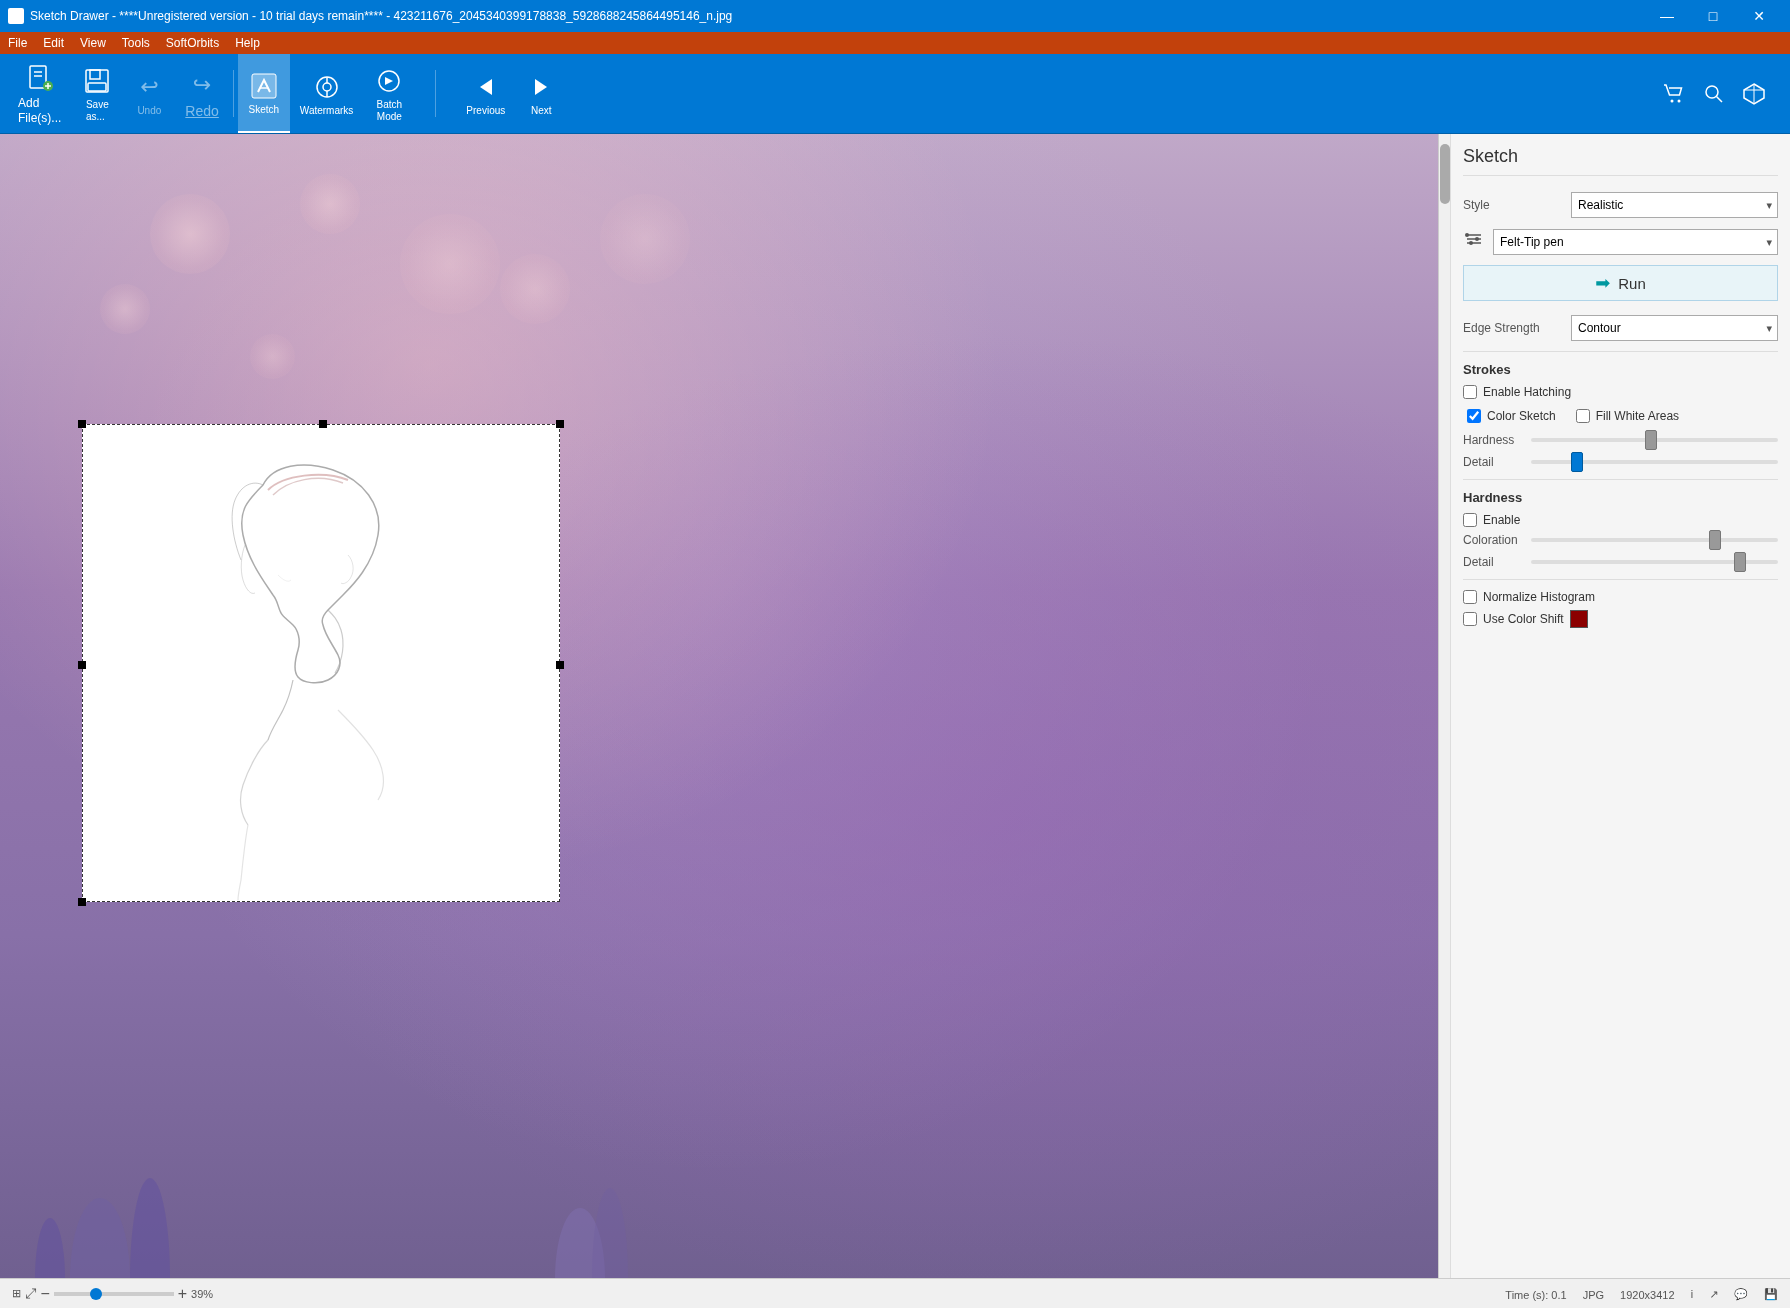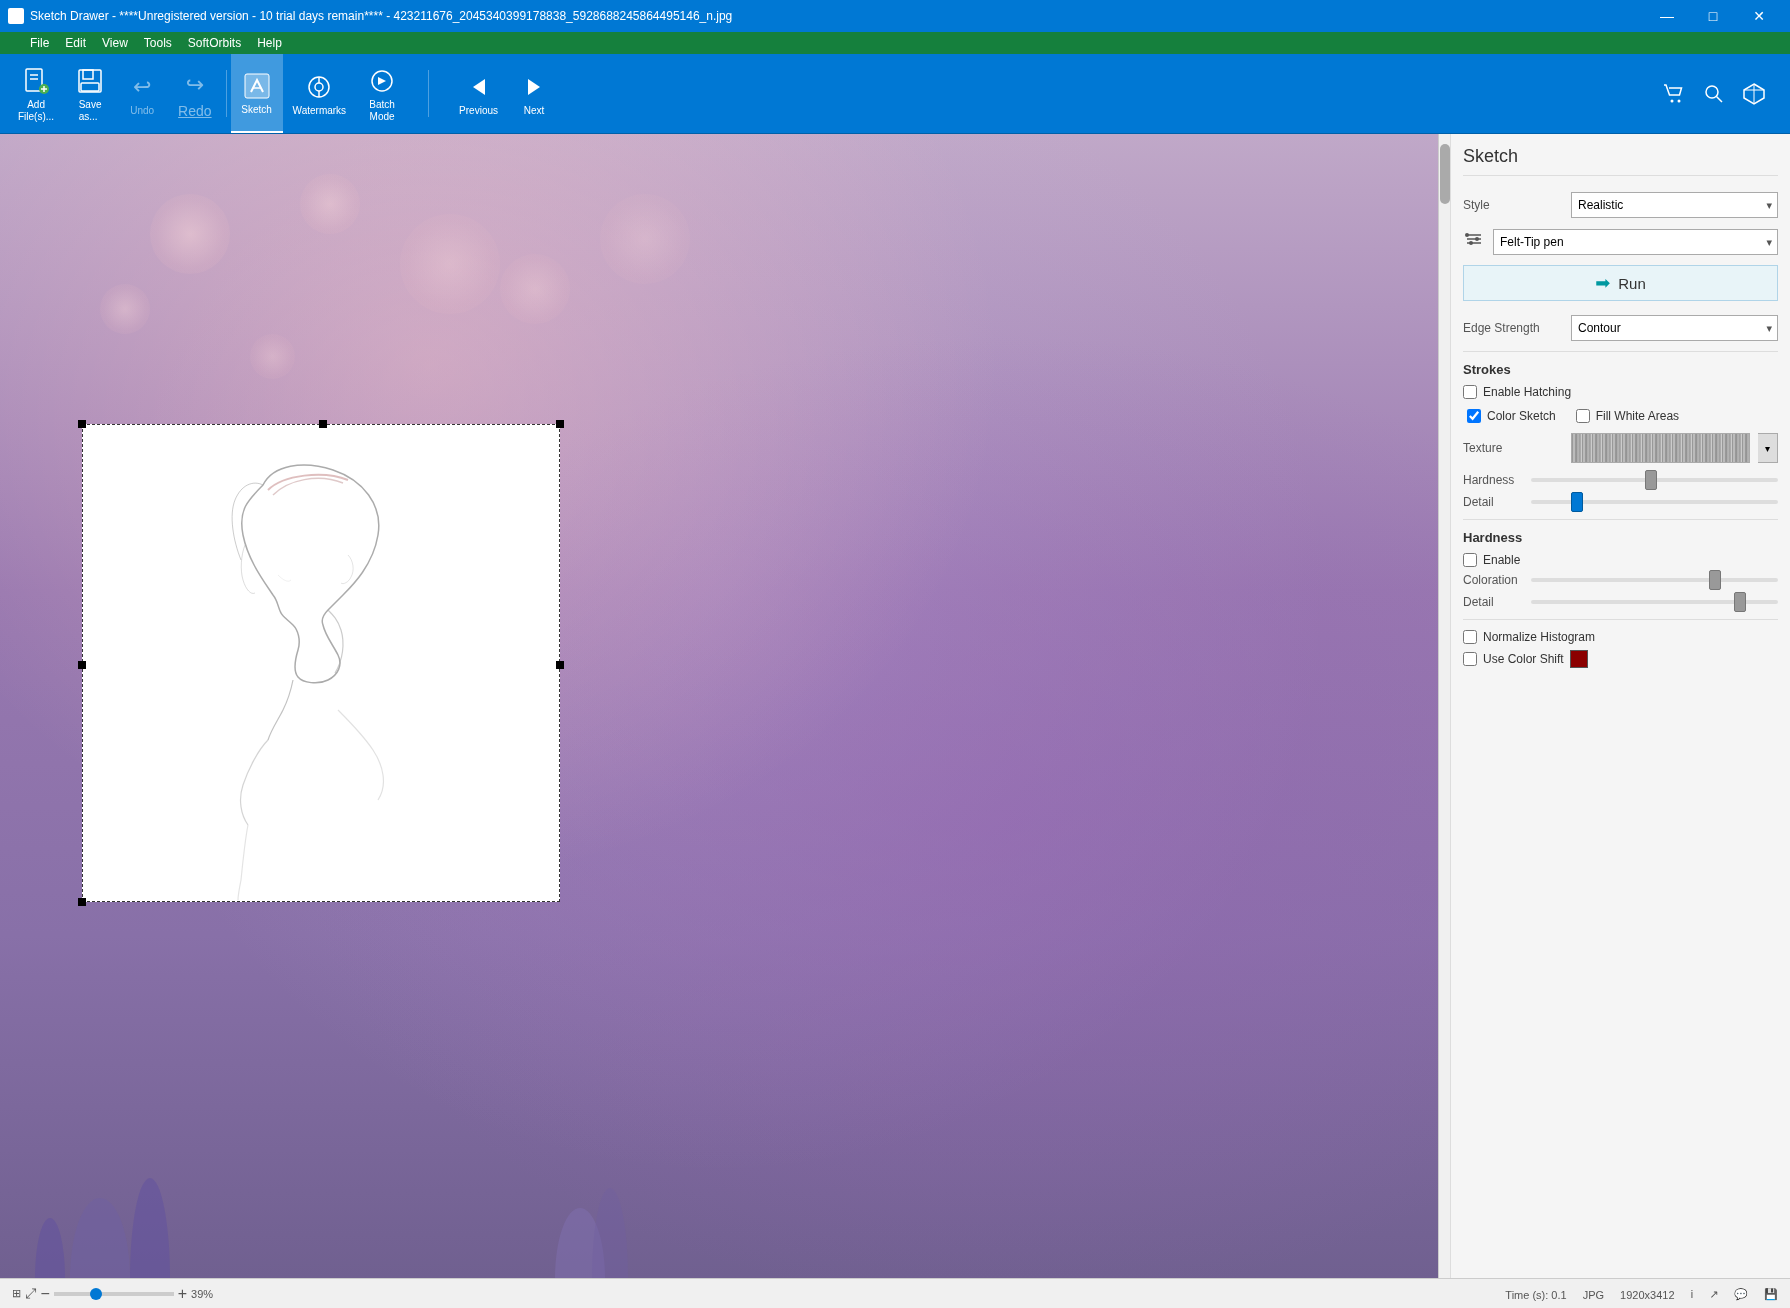--- a/index.html
+++ b/index.html
@@ -37,25 +37,25 @@
     .title-btn {
       width: 46px; height: 32px;
       display: flex; align-items: center; justify-content: center;
       color: white;
       cursor: pointer;
       font-size: 14px;
     }
 
     
     .menu-bar {
-      background: #15803d;
+      background: #c2410c;
       height: 22px;
       display: flex;
       align-items: center;
-      padding: 0 22px;
+      padding: 0 0;
     }
     .menu-item {
       color: white;
       padding: 2px 8px;
       font-size: 12px;
       cursor: pointer;
     }
 
     
     .toolbar {
@@ -428,21 +428,21 @@
       <div class="tb-icon">
         <svg width="28" height="28" viewBox="0 0 28 28">
           <rect x="4" y="2" width="16" height="22" rx="1" fill="none" stroke="white" stroke-width="1.5"></rect>
           <line x1="8" y1="8" x2="16" y2="8" stroke="white" stroke-width="1.5"></line>
           <line x1="8" y1="12" x2="16" y2="12" stroke="white" stroke-width="1.5"></line>
           <circle cx="22" cy="22" r="5" fill="#4caf50"></circle>
           <line x1="22" y1="19" x2="22" y2="25" stroke="white" stroke-width="1.5"></line>
           <line x1="19" y1="22" x2="25" y2="22" stroke="white" stroke-width="1.5"></line>
         </svg>
       </div>
-      <span style="color:white;font-size:10px;text-align:center;line-height:1.2;">Add<br>File(s)...</span>
+      <span style="color:white;font-size:12px;text-align:left;line-height:1.2;">Add<br>File(s)...</span>
     </div>
 
     <div class="toolbar-btn">
       <div class="tb-icon">
         <svg width="28" height="28" viewBox="0 0 28 28">
           <rect x="3" y="3" width="22" height="22" rx="1" fill="none" stroke="white" stroke-width="1.5"></rect>
           <rect x="7" y="3" width="10" height="9" fill="none" stroke="white" stroke-width="1.5"></rect>
           <rect x="5" y="16" width="18" height="8" rx="1" fill="none" stroke="white" stroke-width="1.5"></rect>
         </svg>
       </div>
@@ -667,25 +667,20 @@
       <div class="checkbox-row" style="margin:4px;">
         <input type="checkbox" id="colorSketch" checked="" style="">
         <label for="colorSketch" class="checkbox-label">Color Sketch</label>
       </div>
       <div class="checkbox-row" style="margin:0;">
         <input type="checkbox" id="fillWhite" style="">
         <label for="fillWhite" class="checkbox-label">Fill White Areas</label>
       </div>
     </div>
 
-    <div class="texture-row">
-      <span class="form-label">Texture</span>
-      <div class="texture-preview"></div>
-      <div class="texture-dd">▾</div>
-    </div>
 
     <div class="slider-row">
       <span class="slider-label">Hardness</span>
       <div class="slider-track">
         <div class="slider-thumb" style="left:46%;"></div>
       </div>
     </div>
 
     <div class="slider-row">
       <span class="slider-label">Detail</span>

